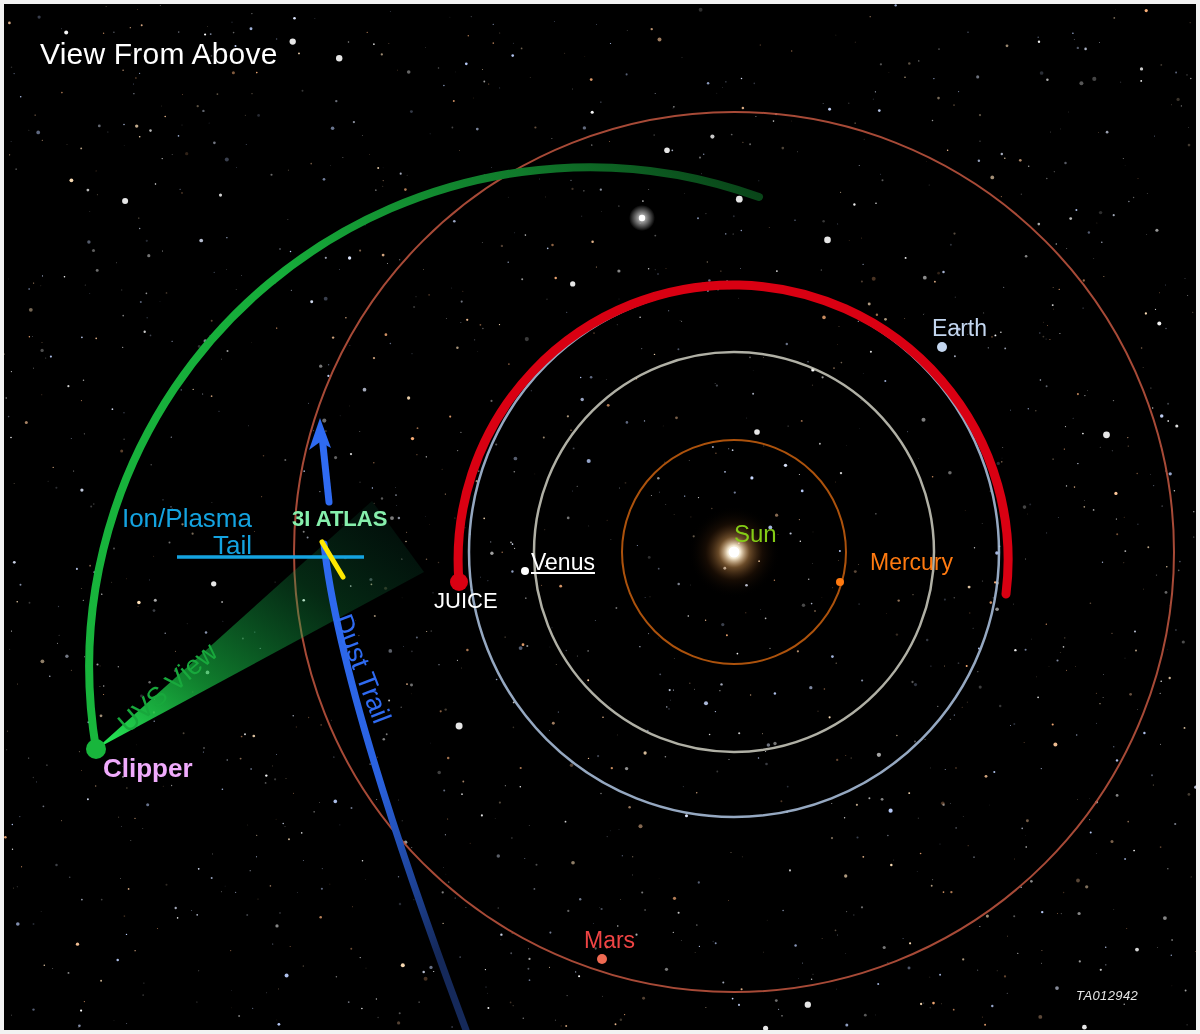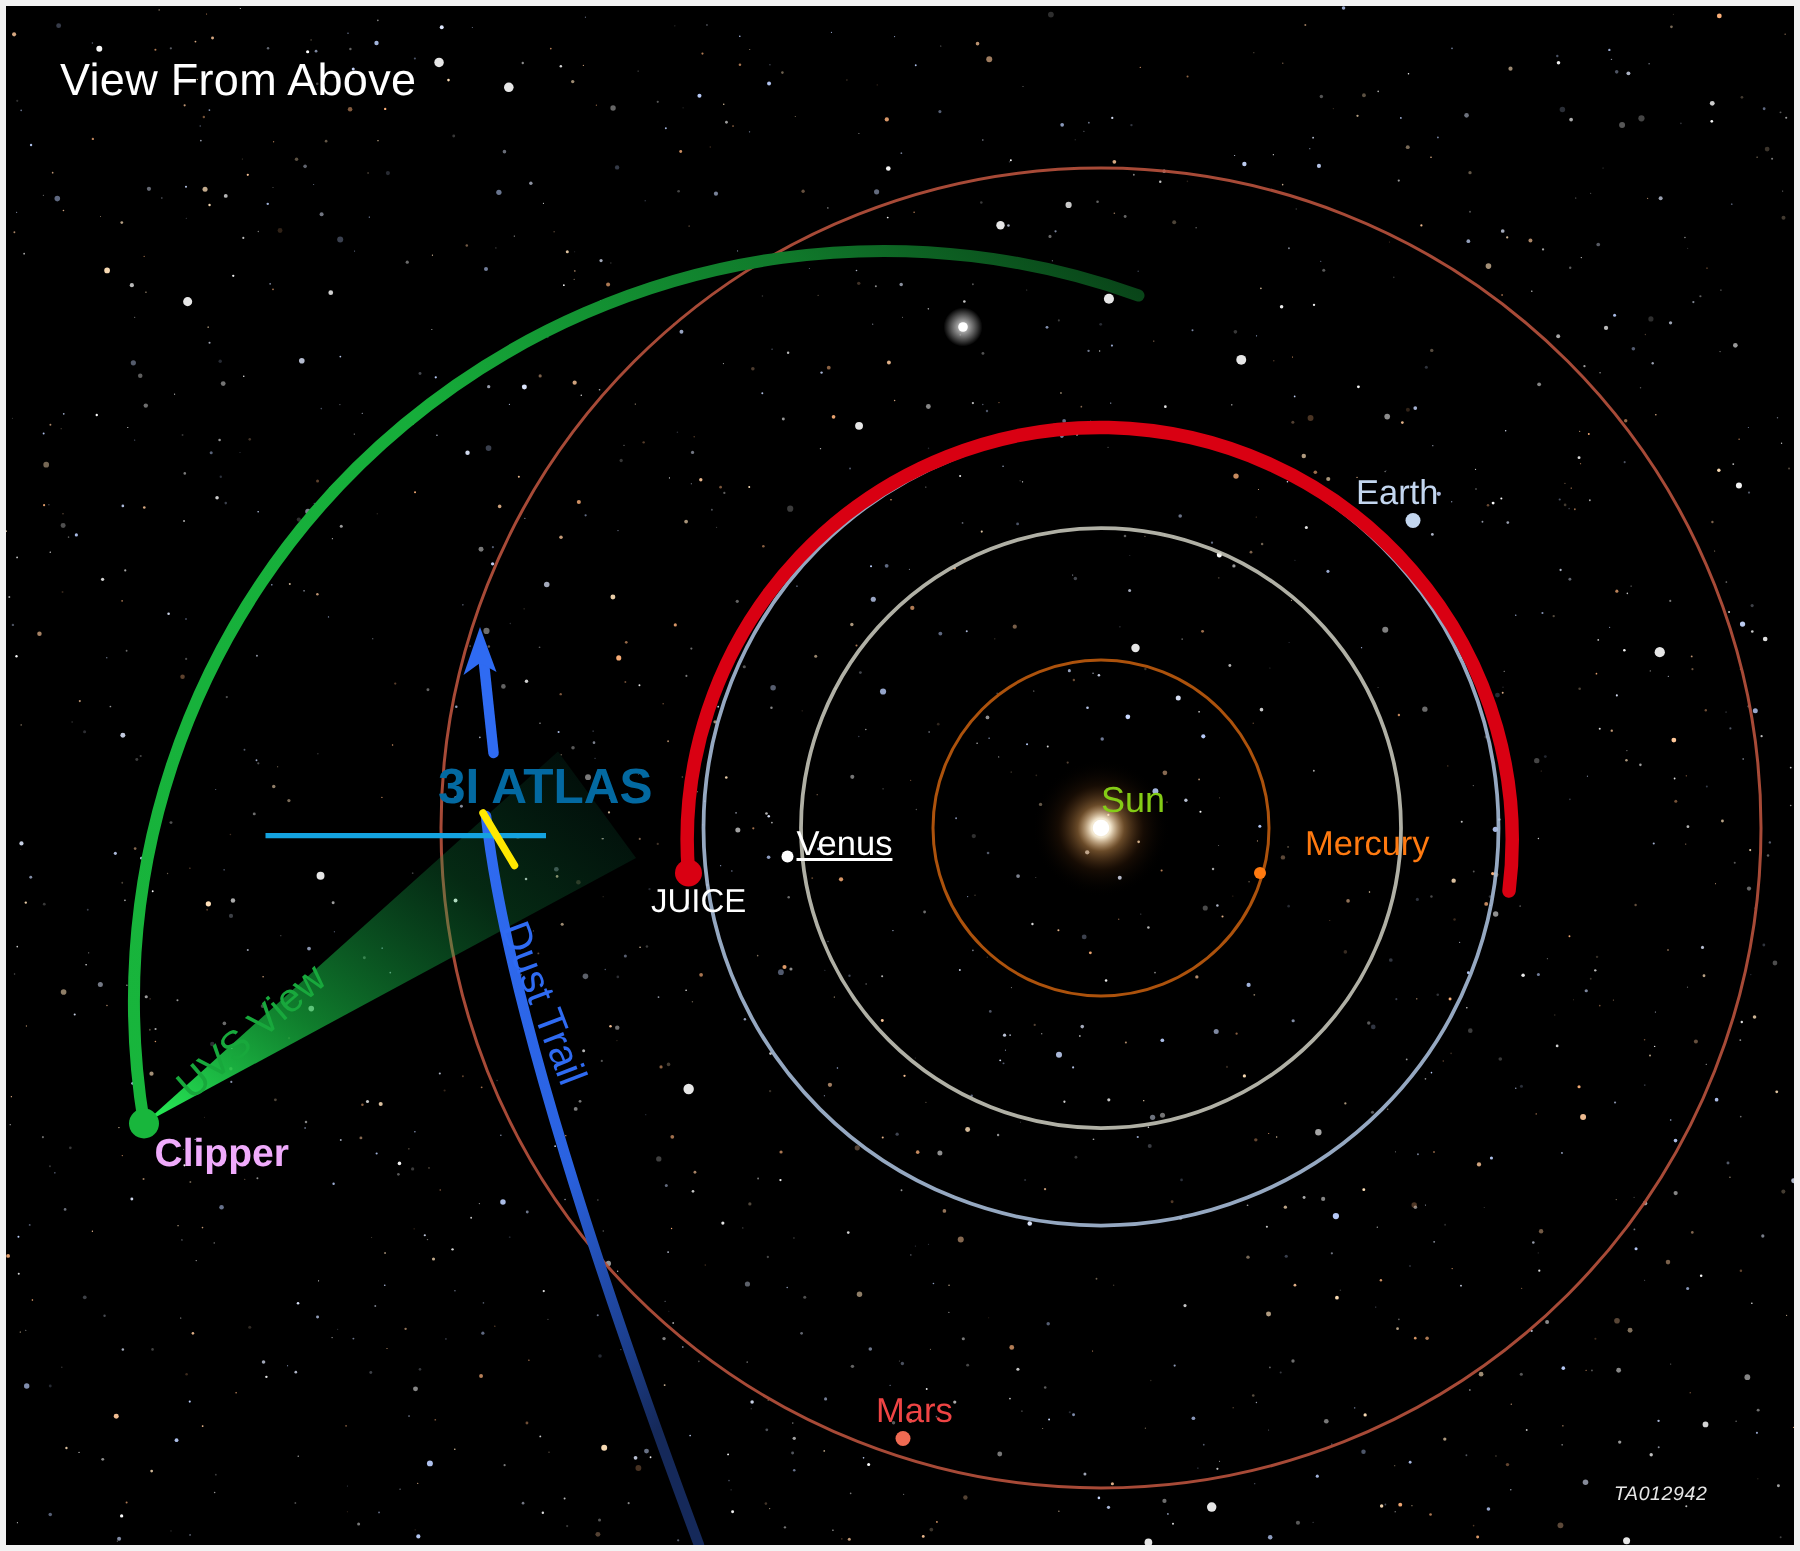--- a/index.html
+++ b/index.html
@@ -14,25 +14,25 @@
     border:4px solid #f2f2f2;
   }
   #sky{position:absolute;inset:0;background:#000;}
   svg.layer{position:absolute;left:0;top:0;width:1192px;height:1026px;overflow:visible;}
   .lbl{position:absolute;white-space:nowrap;line-height:1.05;}
   #title-text{left:36px;top:34px;font-size:30px;color:#ffffff;letter-spacing:.2px;}
   #credit-text{left:1072px;top:985px;font-size:13px;color:#e6e6e6;letter-spacing:.4px;font-style:italic;}
   #label-sun{left:730px;top:517px;font-size:24px;color:#84cc16;}
   #label-mercury{left:826px;top:546px;font-size:23px;color:#ff7a10;margin-left:40px;}
   #label-venus{left:527px;top:546px;font-size:23px;color:#ffffff;text-decoration:underline;}
-  #label-earth{left:900px;top:312px;font-size:23px;color:#c3d6ef;}
+  #label-earth{left:928px;top:312px;font-size:23px;color:#c3d6ef;}
   #label-mars{left:580px;top:924px;font-size:23px;color:#ef4444;}
   #label-juice{left:430px;top:585px;font-size:22px;color:#ffffff;}
   #label-clipper{left:99px;top:751px;font-size:26px;color:#f0abfc;font-weight:bold;}
-  #label-atlas{left:288px;top:503px;font-size:33px;color:#0369a1;font-weight:bold;text-align:right;}
+  #label-atlas{left:288px;top:503px;font-size:22px;color:#86efac;font-weight:bold;text-align:right;}
   #label-iontail{left:98px;top:501px;font-size:26px;color:#14a3e0;text-align:right;width:150px;}
   .rot{position:absolute;transform-origin:0 0;white-space:nowrap;}
   #label-uvs{left:108px;top:712px;font-size:27px;color:#18a83c;transform:rotate(-41deg);}
   #label-dust{left:352px;top:606px;font-size:27px;color:#2f6bf2;transform:rotate(69deg);}
 </style>
 </head>
 <body>
 
 <div id="stage">
 
@@ -1632,17 +1632,21 @@
 
   <div class="lbl" id="label-sun">Sun</div>
   <div class="lbl" id="label-mercury">Mercury</div>
   <div class="lbl" id="label-venus">Venus</div>
   <div class="lbl" id="label-earth">Earth</div>
   <div class="lbl" id="label-mars">Mars</div>
   <div class="lbl" id="label-juice">JUICE</div>
   <div class="lbl" id="label-clipper">Clipper</div>
   <div class="lbl" id="label-atlas">3I ATLAS</div>
 
+  <div class="lbl" id="label-iontail">
+    <div>Ion/Plasma</div>
+    <div>Tail</div>
+  </div>
 
   <div class="rot" id="label-uvs">UVS View</div>
   <div class="rot" id="label-dust">Dust Trail</div>
 
 </div>
 
 </body></html>

